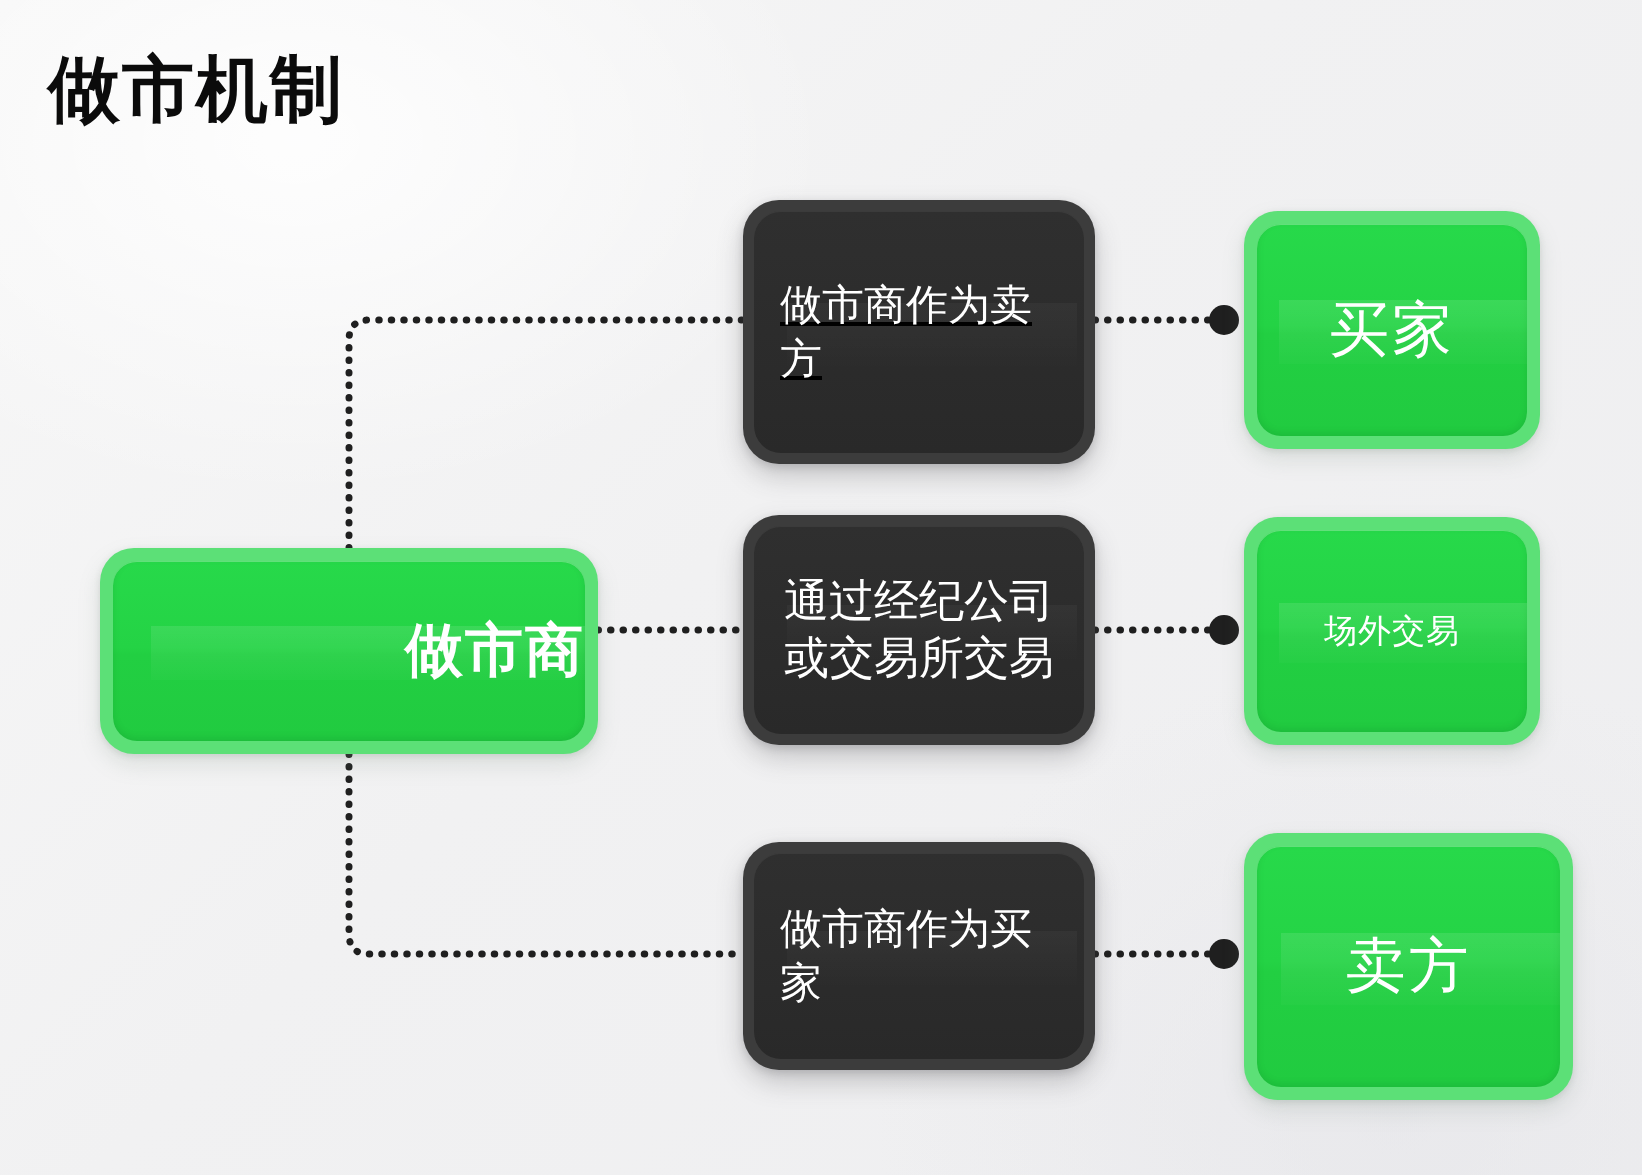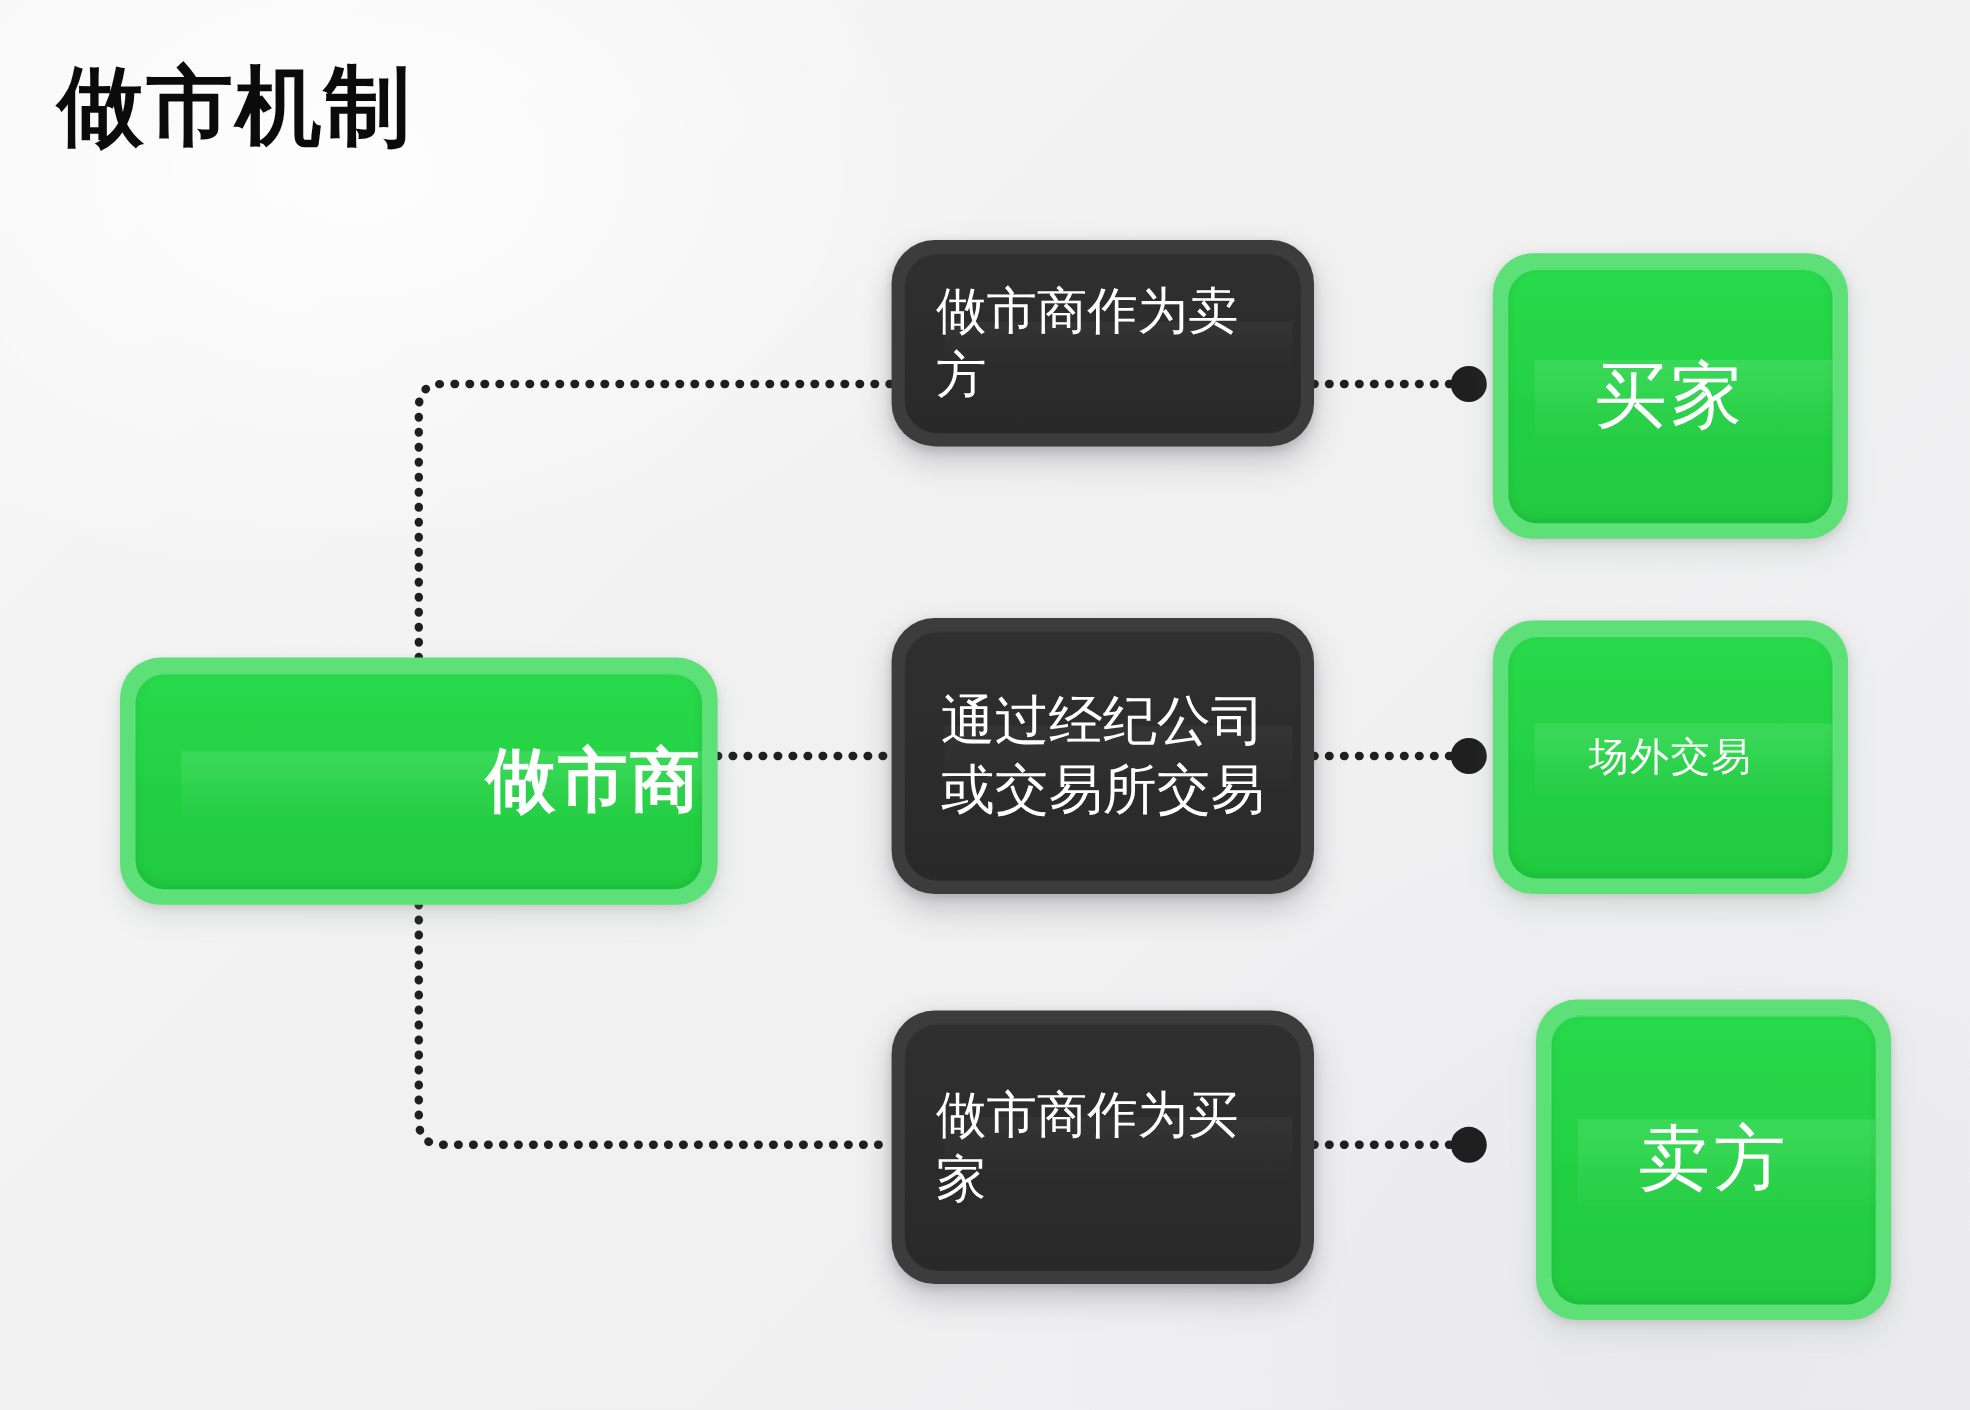--- a/index.html
+++ b/index.html
@@ -140,21 +140,21 @@
 
   
   #node-market-maker { left: 100px; top: 548px; width: 498px; height: 206px; }
   #node-market-maker .node-label {
     font-size: 58px;
     text-align: right;
     letter-spacing: 2px;
     font-weight: bold;
   }
 
-  #node-mm-as-seller { left: 743px; top: 200px; width: 352px; height: 172px; }
+  #node-mm-as-seller { left: 743px; top: 200px; width: 352px; height: 264px; text-decoration: underline; }
   #node-mm-as-seller .node-label {
     font-size: 42px;
     line-height: 1.28;
     padding: 0 22px 0 26px;
     text-align: left;
   }
 
   #node-via-broker { left: 743px; top: 515px; width: 352px; height: 230px; }
   #node-via-broker .node-label {
     font-size: 45px;
@@ -170,21 +170,21 @@
     padding: 0 22px 0 26px;
     text-align: left;
   }
 
   #node-buyer { left: 1244px; top: 211px; width: 296px; height: 238px; }
   #node-buyer .node-label { font-size: 60px; text-align: center; letter-spacing: 3px; }
 
   #node-otc { left: 1244px; top: 517px; width: 296px; height: 228px; }
   #node-otc .node-label { font-size: 33px; text-align: center; letter-spacing: 1px; }
 
-  #node-seller { left: 1244px; top: 833px; width: 296px; height: 267px; margin-left: 36px; }
+  #node-seller { left: 1244px; top: 833px; width: 329px; height: 267px; }
   #node-seller .node-label { font-size: 60px; text-align: center; letter-spacing: 3px; }
 
 </style>
 </head>
 <body>
 
 <div class="bg-wash"></div>
 
 <div class="stage">
 

